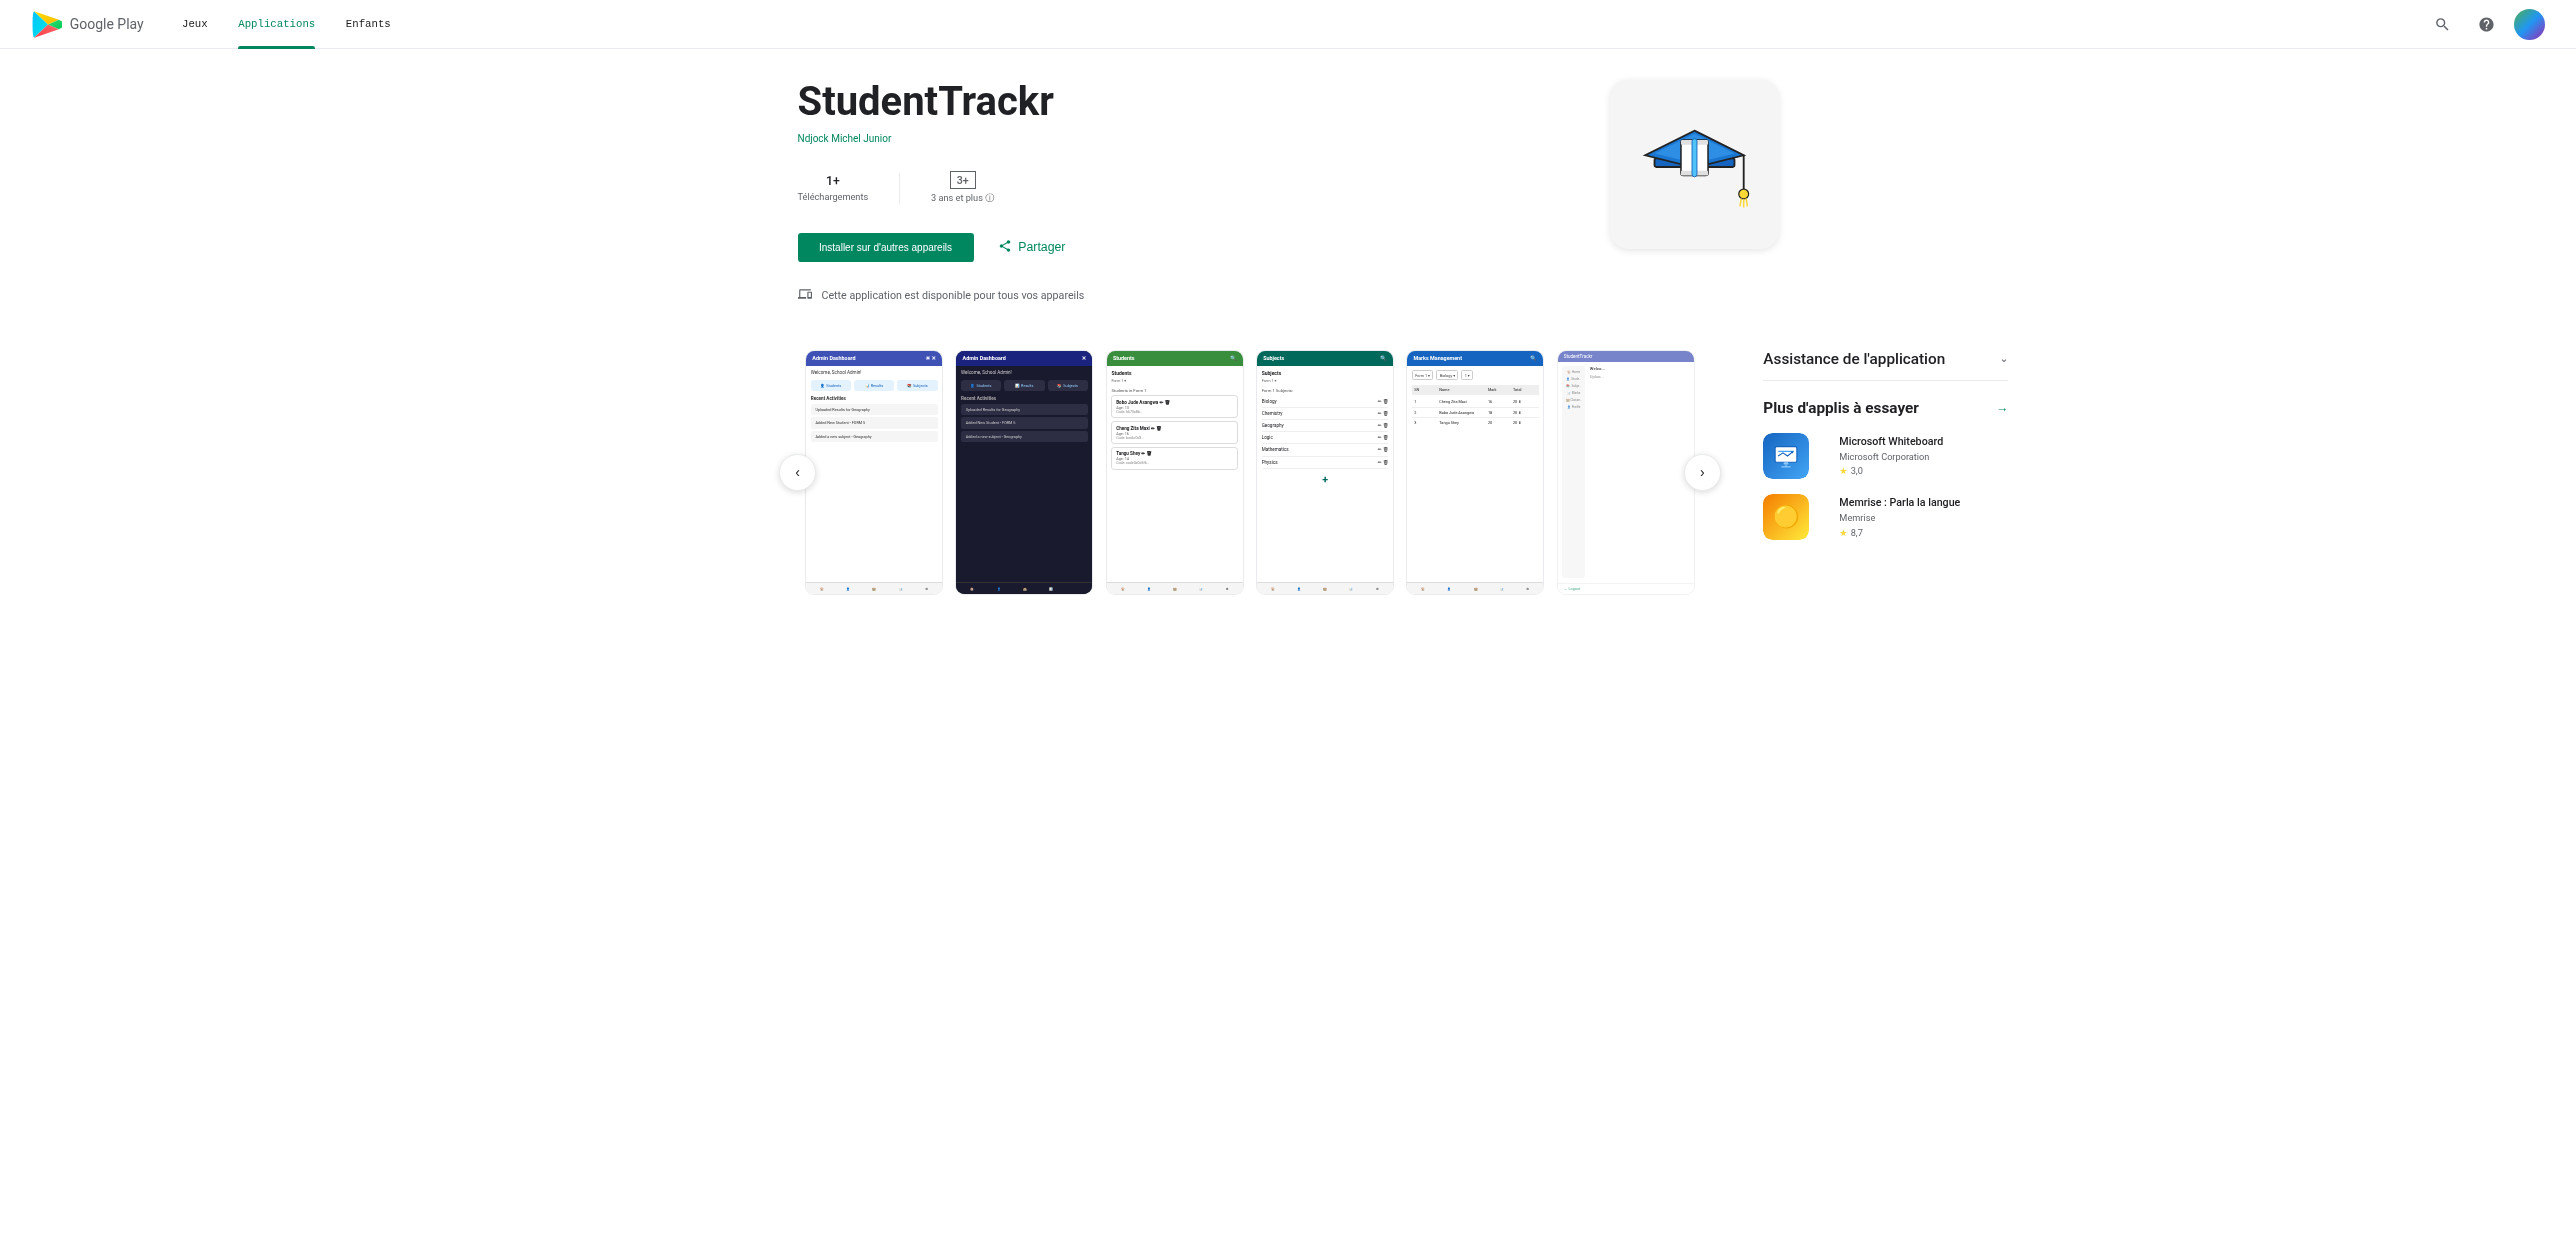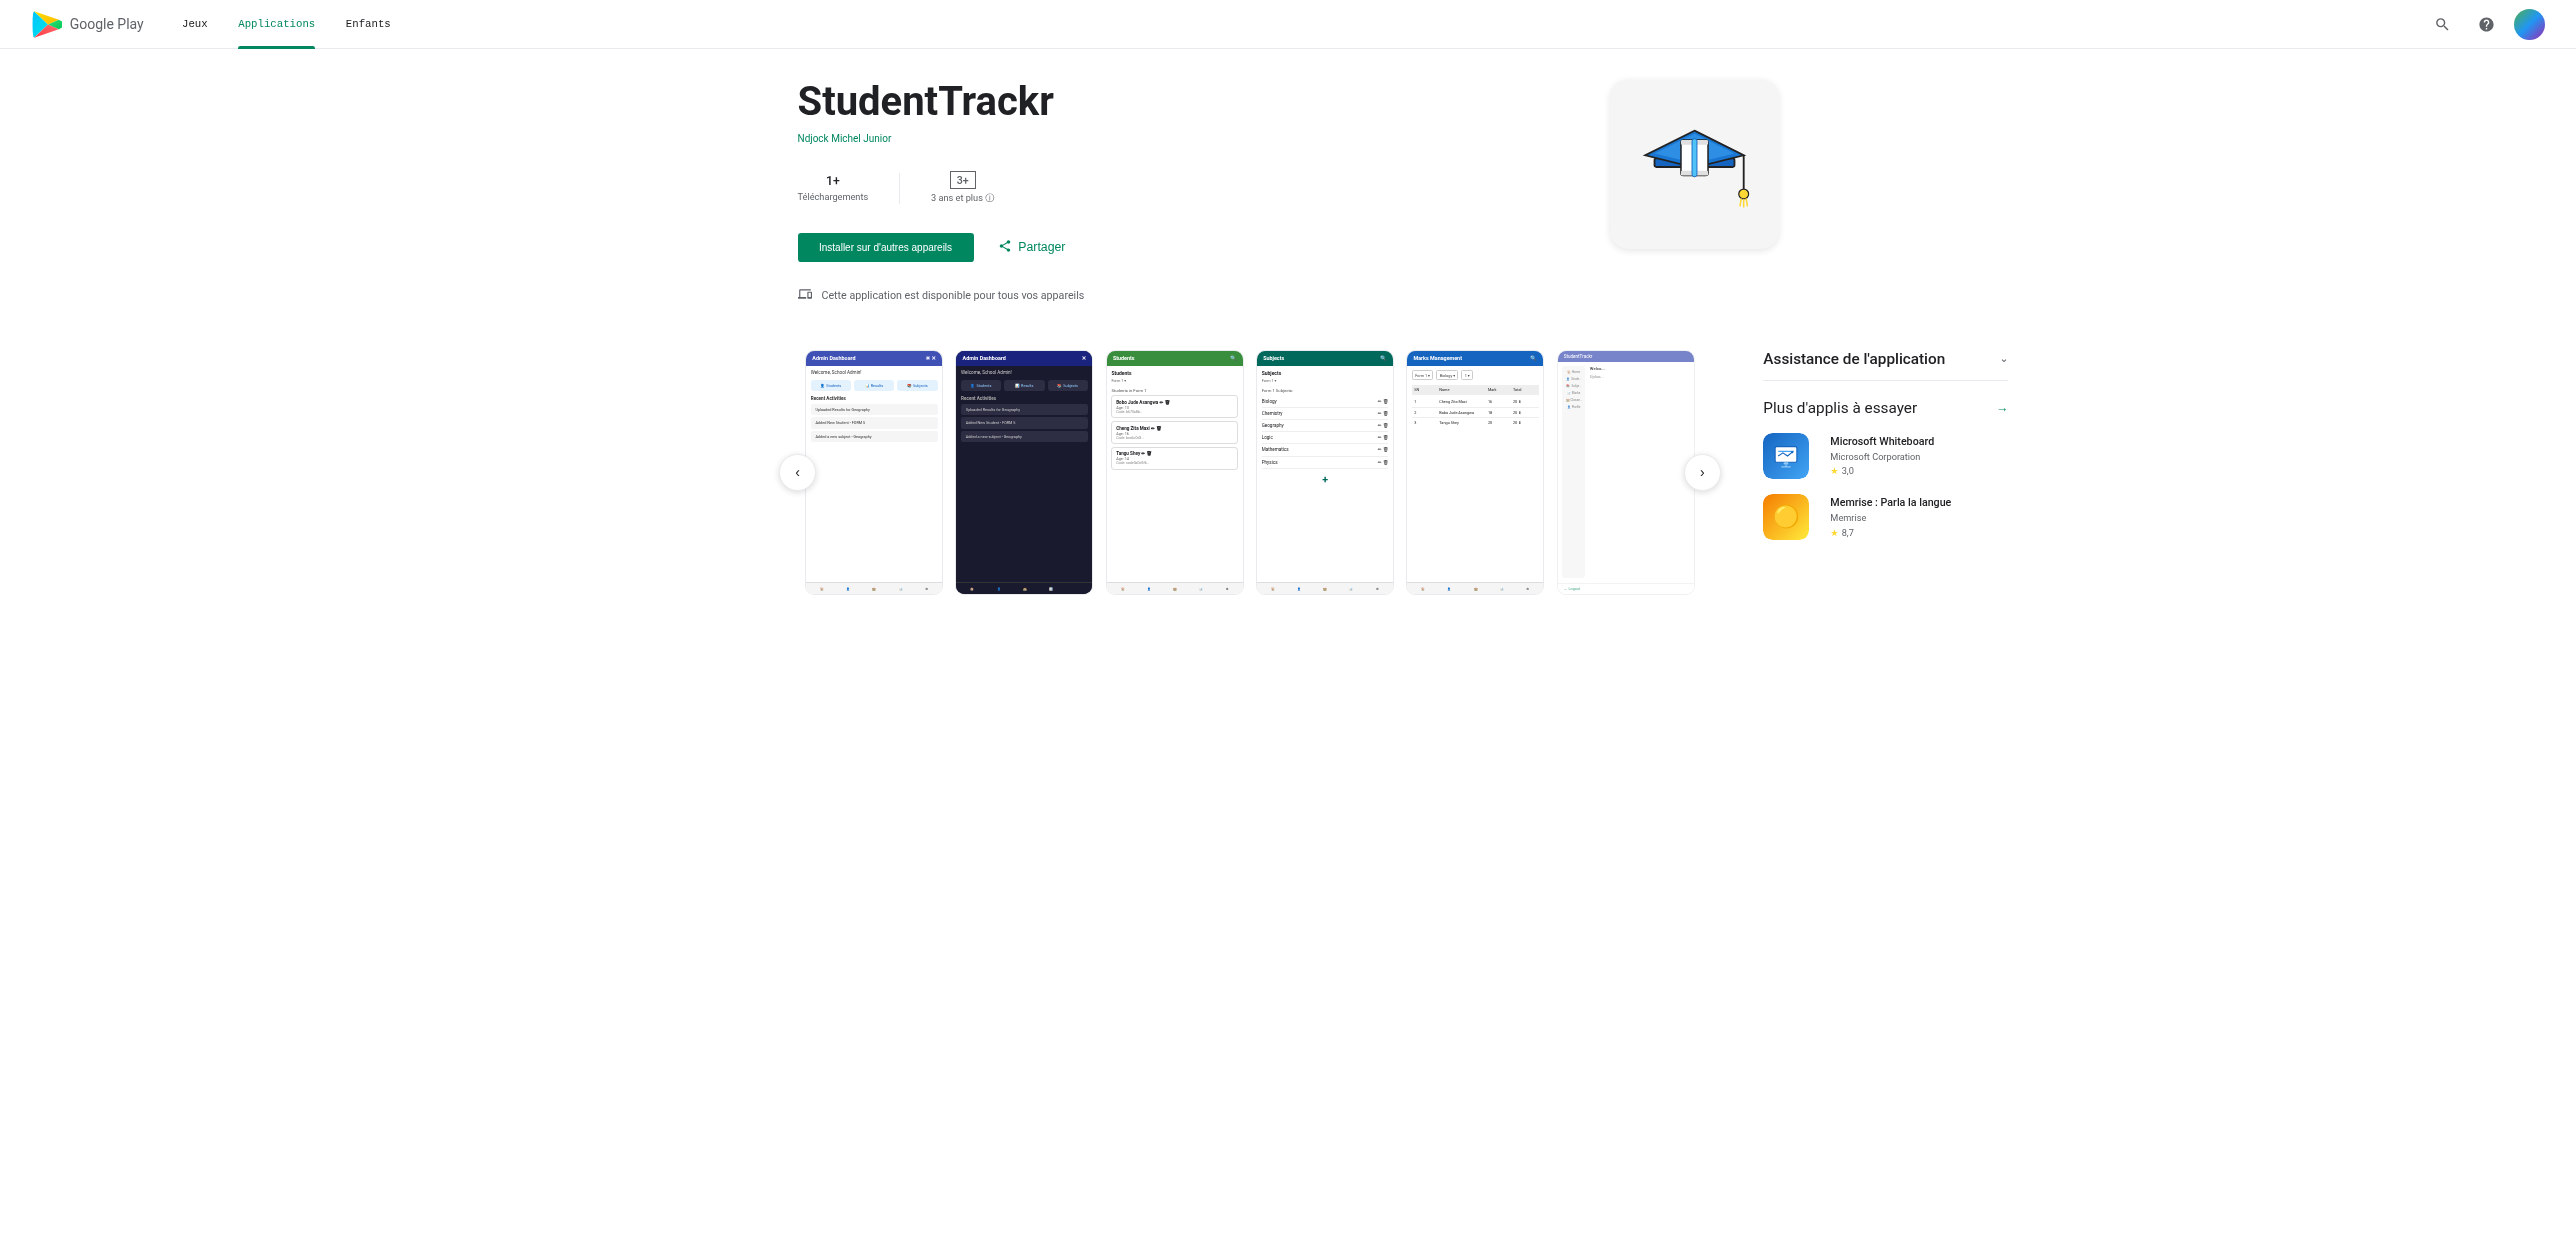--- a/index.html
+++ b/index.html
@@ -318,36 +318,36 @@
 
     .more-apps-header {
       display: flex;
       align-items: center;
       justify-content: space-between;
       margin-bottom: 15.3px;
     }
 
     .more-apps-title {
       font-size: 15.3px;
-      font-weight: 400;
+      font-weight: 700;
     }
 
     .more-apps-link {
       color: #01875f;
       font-size: 12.3px;
       cursor: pointer;
       text-decoration: none;
       display: flex;
       align-items: center;
       gap: 3.1px;
     }
 
     .related-app {
       display: flex;
-      gap: 21px;
+      gap: 30px;
       align-items: center;
       margin-bottom: 15.3px;
     }
 
     .related-app-icon {
       width: 46px;
       height: 46px;
       border-radius: 9.2px;
       flex-shrink: 0;
       overflow: hidden;

